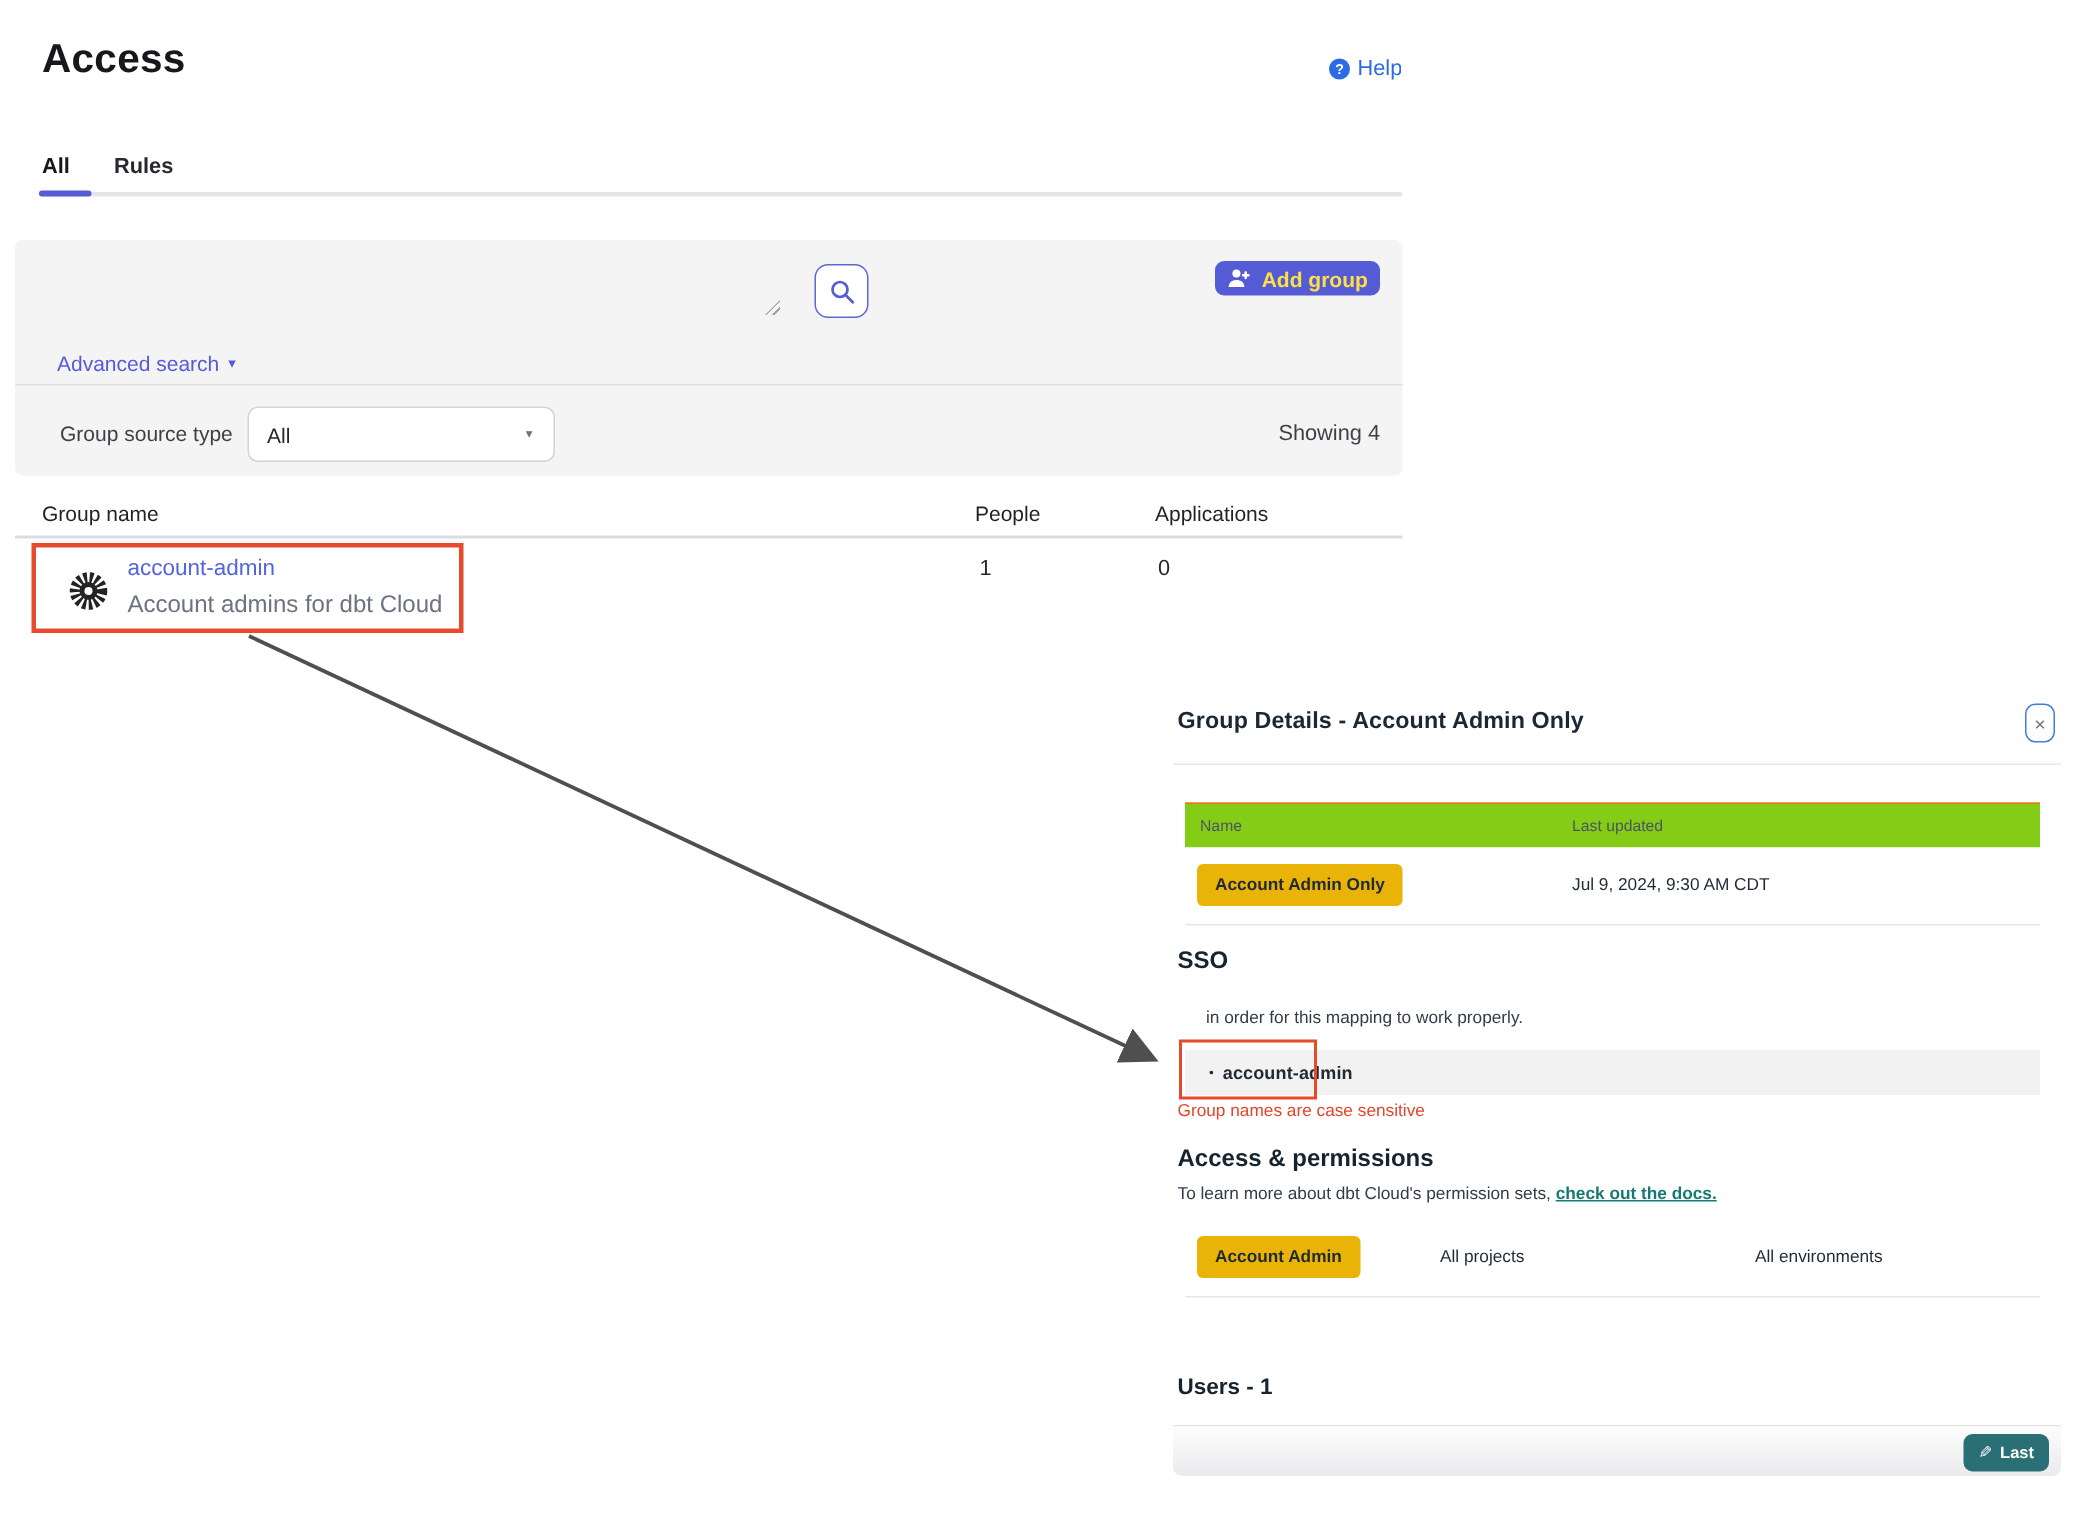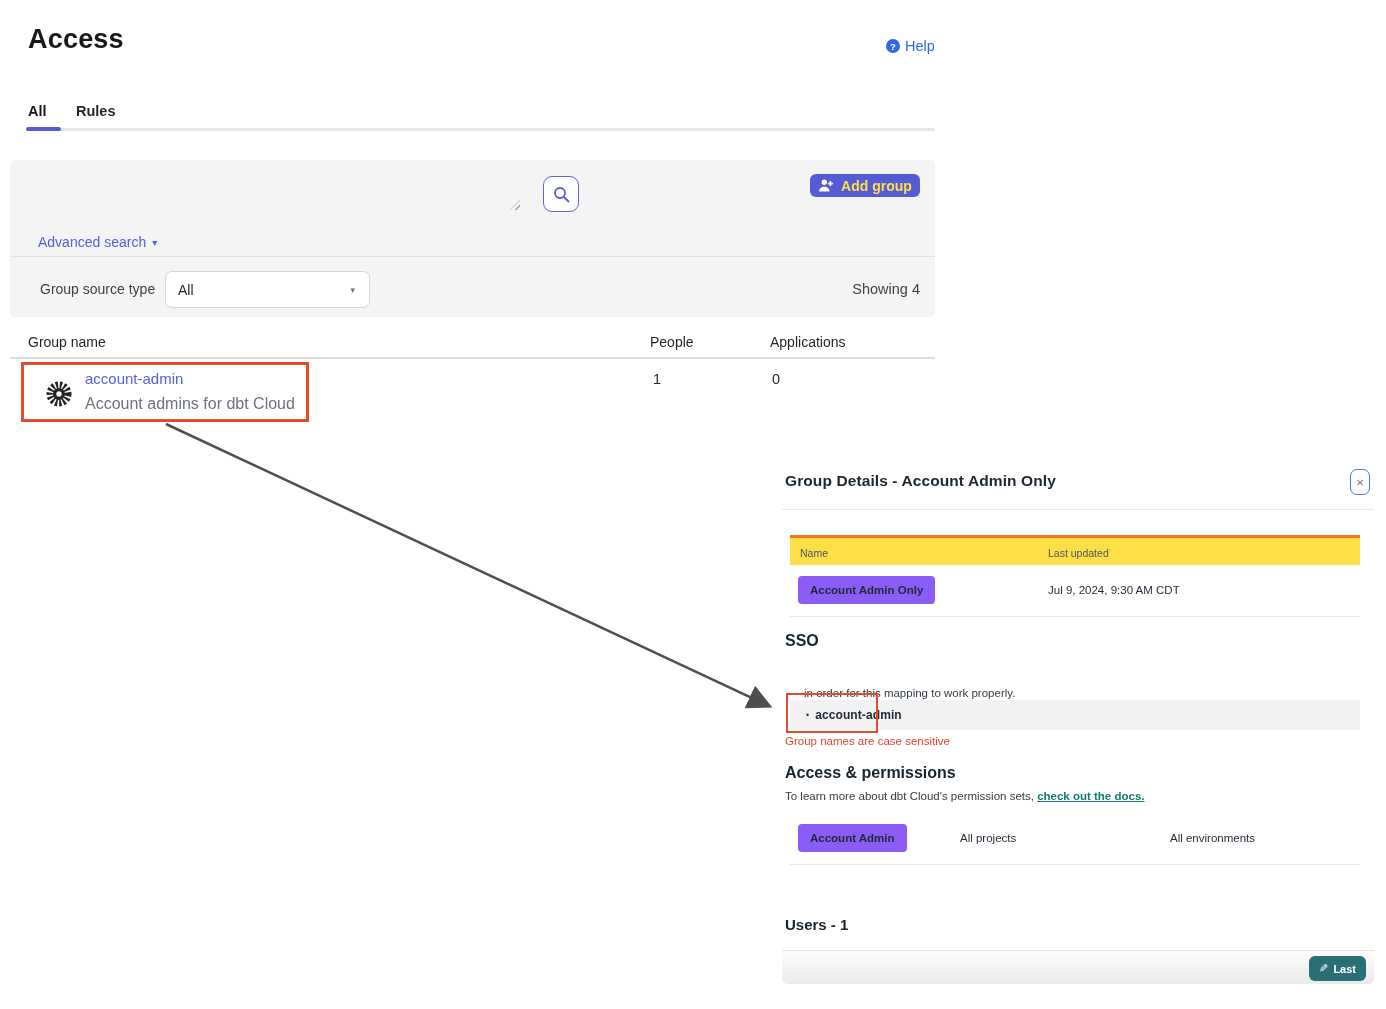--- a/index.html
+++ b/index.html
@@ -67,37 +67,37 @@
 
   
   .panel { left:782px; top:460px; width:592px; height:530px; background:#fff; }
   .panel-title { position:absolute; left:3px; top:12px; font-size:15.5px; font-weight:700; color:#1b2733; letter-spacing:.1px; }
   .close-btn { position:absolute; left:568px; top:9px; width:20px; height:26px; border:1.6px solid #3f7de0;
                border-radius:7px; background:#fff; color:#6b7280; font-size:13px; display:flex;
                align-items:center; justify-content:center; cursor:pointer; }
   .panel-divider { position:absolute; left:0; top:49px; width:592px; height:1px; background:#e8e8ea; }
 
   .ptable { position:absolute; left:8px; width:570px; }
-  .ptable-head { position:relative; height:30px; background:#fde047; border-top:3px solid #f97316; }
+  .ptable-head { position:relative; height:30px; background:#84cc16; border-top:1px solid #f97316; }
   .ptable-head .pcol { position:absolute; top:9px; font-size:10.5px; color:#4b5563; }
   .ptable-body { position:relative; height:52px; background:#fff; border-bottom:1px solid #e5e7eb; }
   .pcol-1 { left:10px; } 
   .t1 .pcol-2 { left:258px; }
   .t2 .pcol-2 { left:170px; }
   .t2 .pcol-3 { left:380px; }
-  .badge { position:absolute; left:8px; top:11px; background:#8b5cf6; border-radius:4px;
+  .badge { position:absolute; left:8px; top:11px; background:#eab308; border-radius:4px;
            padding:8px 12px; font-size:11.5px; font-weight:700; color:#1f2a35; }
   .pcell { position:absolute; top:19px; font-size:11.5px; color:#1f2a35; }
   .t1 { top:75px; }
   .t2 { top:353px; }
 
   .sso-heading { position:absolute; left:3px; top:172px; font-size:16px; font-weight:700; color:#16242f; }
   .sso-line { position:absolute; left:3px; font-size:11.5px; color:#323c46; }
   .sso-line-1 { top:198px; }
-  .sso-line-2 { top:227px;padding-left:19px; }
+  .sso-line-2 { top:213px;padding-left:19px; }
   .sso-tagbar { position:absolute; left:8px; top:240px; width:570px; height:30px; background:#f2f2f3;
                 display:flex; align-items:center; padding-left:16px; gap:6px; }
   .sso-bullet { font-size:9px; color:#222b34; }
   .sso-tag { font-size:12px; font-weight:700; color:#222b34; letter-spacing:.1px; }
   .sso-warning { position:absolute; left:3px; top:275px; font-size:11.5px; color:#e2442c; }
 
   .access-heading { position:absolute; left:3px; top:304px; font-size:16px; font-weight:700; color:#16242f; }
   .access-intro { position:absolute; left:3px; top:330px; font-size:11.5px; color:#323c46; }
   .docs-link { color:#157a72; font-weight:700; text-decoration:underline; cursor:pointer; }
 

